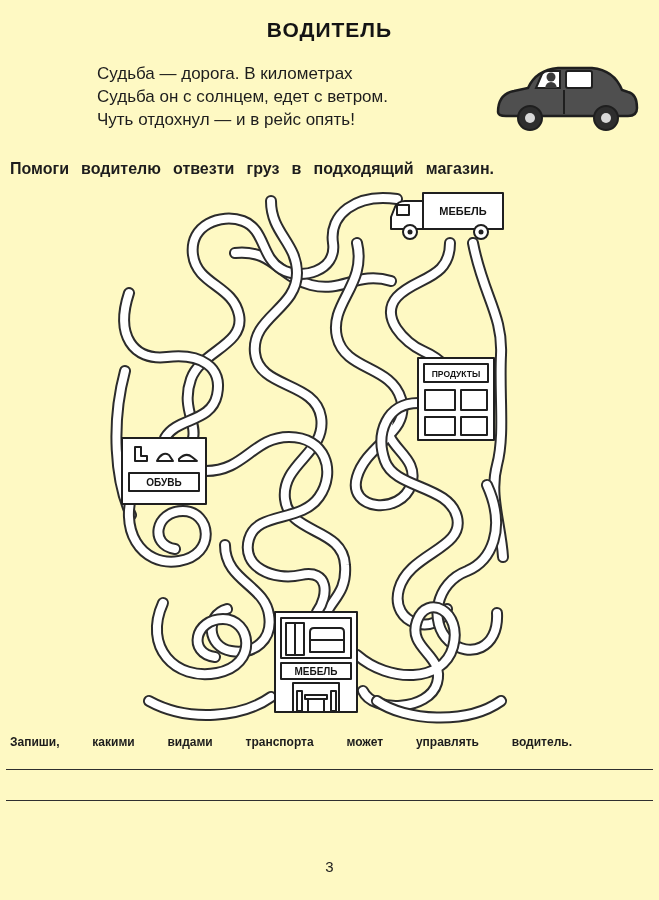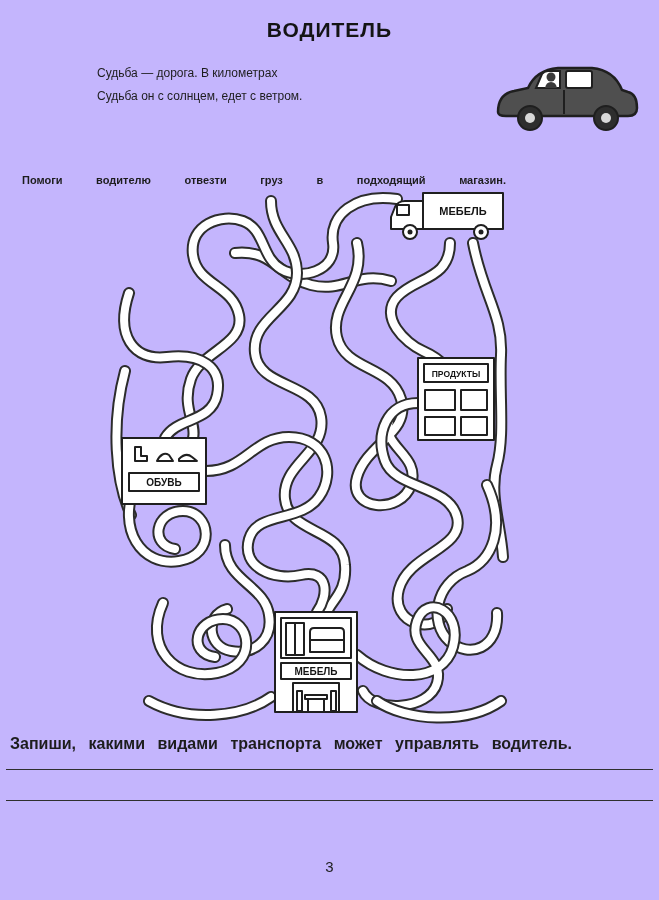--- a/index.html
+++ b/index.html
@@ -1,35 +1,35 @@
 <!DOCTYPE html>
 <html><head>
 <meta charset="utf-8">
 <style>
   html,body{margin:0;padding:0;background:#ffffff;}
   .page{
-    position:relative;width:659px;height:900px;background:#c4b5fd;
+    position:relative;width:659px;height:900px;background:#fef9c3;
     font-family:"Liberation Sans",sans-serif;color:#1d1d1d;overflow:hidden;
   }
   .title{
     position:absolute;top:18px;left:0;width:659px;margin:0;
     text-align:center;font-size:21px;font-weight:bold;letter-spacing:1px;color:#141414;
   }
-  .poem{position:absolute;top:62px;left:97px;width:310px;font-size:12px;line-height:23px;}
+  .poem{position:absolute;top:62px;left:97px;width:310px;font-size:17px;line-height:23px;}
   .poem div{white-space:nowrap;}
   .car{position:absolute;top:50px;left:490px;width:150px;height:92px;}
   .instruction{
-    position:absolute;top:158px;left:10px;width:484px;margin:12px;
-    font-size:11px;font-weight:bold;line-height:21px;
+    position:absolute;top:158px;left:10px;width:484px;margin:0;
+    font-size:16px;font-weight:bold;line-height:21px;
     text-align:justify;text-align-last:justify;
   }
   .maze{position:absolute;top:185px;left:105px;width:410px;height:545px;}
   .task{
     position:absolute;top:735px;left:10px;width:562px;margin:0;
-    font-size:16px;font-weight:bold;
+    font-size:12px;font-weight:bold;
     text-align:justify;text-align-last:justify;
   }
   .answer-line{position:absolute;left:6px;width:647px;border-top:1.5px solid #2f2f2f;height:0;}
   .l1{top:769px;} .l2{top:800px;}
   .page-number{position:absolute;top:858px;left:0;width:659px;text-align:center;font-size:15px;}
   
   .ro{fill:none;stroke:#2c2c2c;stroke-width:12;stroke-linecap:round;stroke-linejoin:round;}
   .ri{fill:none;stroke:#ffffff;stroke-width:8;stroke-linecap:round;stroke-linejoin:round;}
   .ln{fill:none;stroke:#1f1f1f;stroke-width:2;stroke-linejoin:round;}
   .fw{fill:#ffffff;stroke:#1f1f1f;stroke-width:2;stroke-linejoin:round;}
@@ -39,20 +39,21 @@
 </head>
 <body>
 
 <div class="page">
 
   <h1 class="title">ВОДИТЕЛЬ</h1>
 
   <div class="poem">
     <div>Судьба — дорога. В километрах</div>
     <div>Судьба он с солнцем, едет с ветром.</div>
+    <div>Чуть отдохнул — и в рейс опять!</div>
   </div>
 
   <svg class="car" viewBox="0 0 150 92">
     <path d="M8,62 Q8,44 24,41 L38,38 Q46,20 68,18 L102,18 Q124,20 132,40 L138,42 Q147,44 147,58 Q147,66 138,66 L16,66 Q8,66 8,62 Z" fill="#4f4f4f" stroke="#1f1f1f" stroke-width="2.5"></path>
     <path d="M46,38 L52,24 Q54,21 58,21 L70,21 L70,38 Z" fill="#ffffff" stroke="#1f1f1f" stroke-width="2"></path>
     <rect x="76" y="21" width="26" height="17" rx="2" fill="#ffffff" stroke="#1f1f1f" stroke-width="2"></rect>
     <circle cx="61" cy="27" r="4.5" fill="#3a3a3a"></circle>
     <path d="M55,38 Q56,32 61,32 Q66,32 67,38 Z" fill="#3a3a3a"></path>
     <path d="M74,40 L74,64" stroke="#1f1f1f" stroke-width="2" fill="none"></path>
     <circle cx="40" cy="68" r="12" fill="#2e2e2e" stroke="#1f1f1f" stroke-width="2"></circle>

